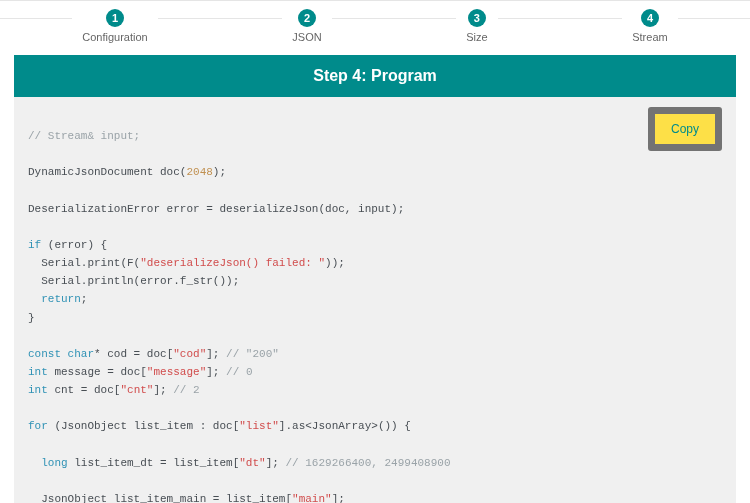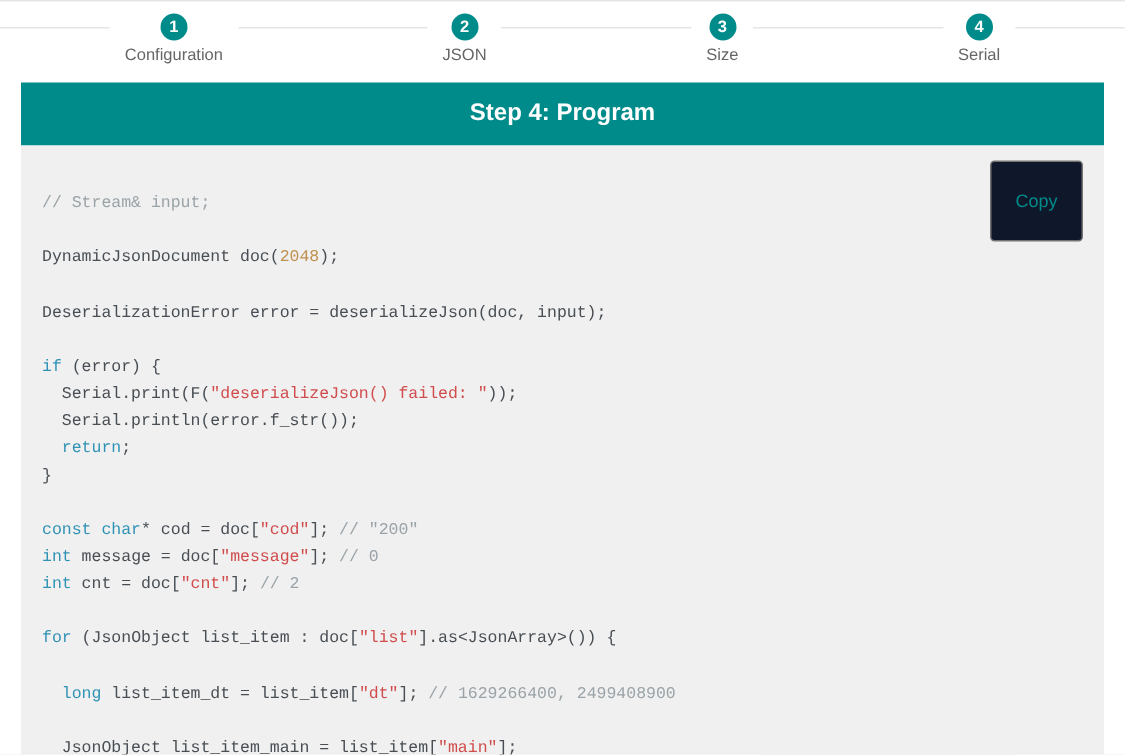--- a/index.html
+++ b/index.html
@@ -72,24 +72,24 @@
     line-height: 1.65;
     color: #484e54;
     position: relative;
     white-space: pre;
     overflow: hidden;
   }
   .copy-btn {
     position: absolute;
     top: 10px;
     right: 14px;
-    background: #0f172a;
-    border: 1px solid #737373;
+    background: #fde047;
+    border: 7px solid #737373;
     color: #008b8b;
-    padding: 19px 16px;
+    padding: 8px 16px;
     font-size: 12px;
     border-radius: 3px;
     cursor: pointer;
   }
   .tok-com { color: #9aa3a8; margin-top: 36px; }
   .tok-num { color: #c09050; }
   .tok-kw  { color: #3092b5; }
   .tok-str { color: #d14c4c; }
   
 </style>
@@ -104,21 +104,21 @@
   <div class="step">
     <div class="step-circle">2</div>
     <div class="step-label">JSON</div>
   </div>
   <div class="step">
     <div class="step-circle">3</div>
     <div class="step-label">Size</div>
   </div>
   <div class="step">
     <div class="step-circle">4</div>
-    <div class="step-label">Serial</div>
+    <div class="step-label">Stream</div>
   </div>
 </div>
 
 <div class="panel">
   <div class="panel-header">Step 4: Program</div>
   <div class="code-block">
 <button class="copy-btn">Copy</button><span class="tok-com">// Stream&amp; input;</span>
 
 <span>DynamicJsonDocument doc(</span><span class="tok-num">2048</span><span>);</span>
 

